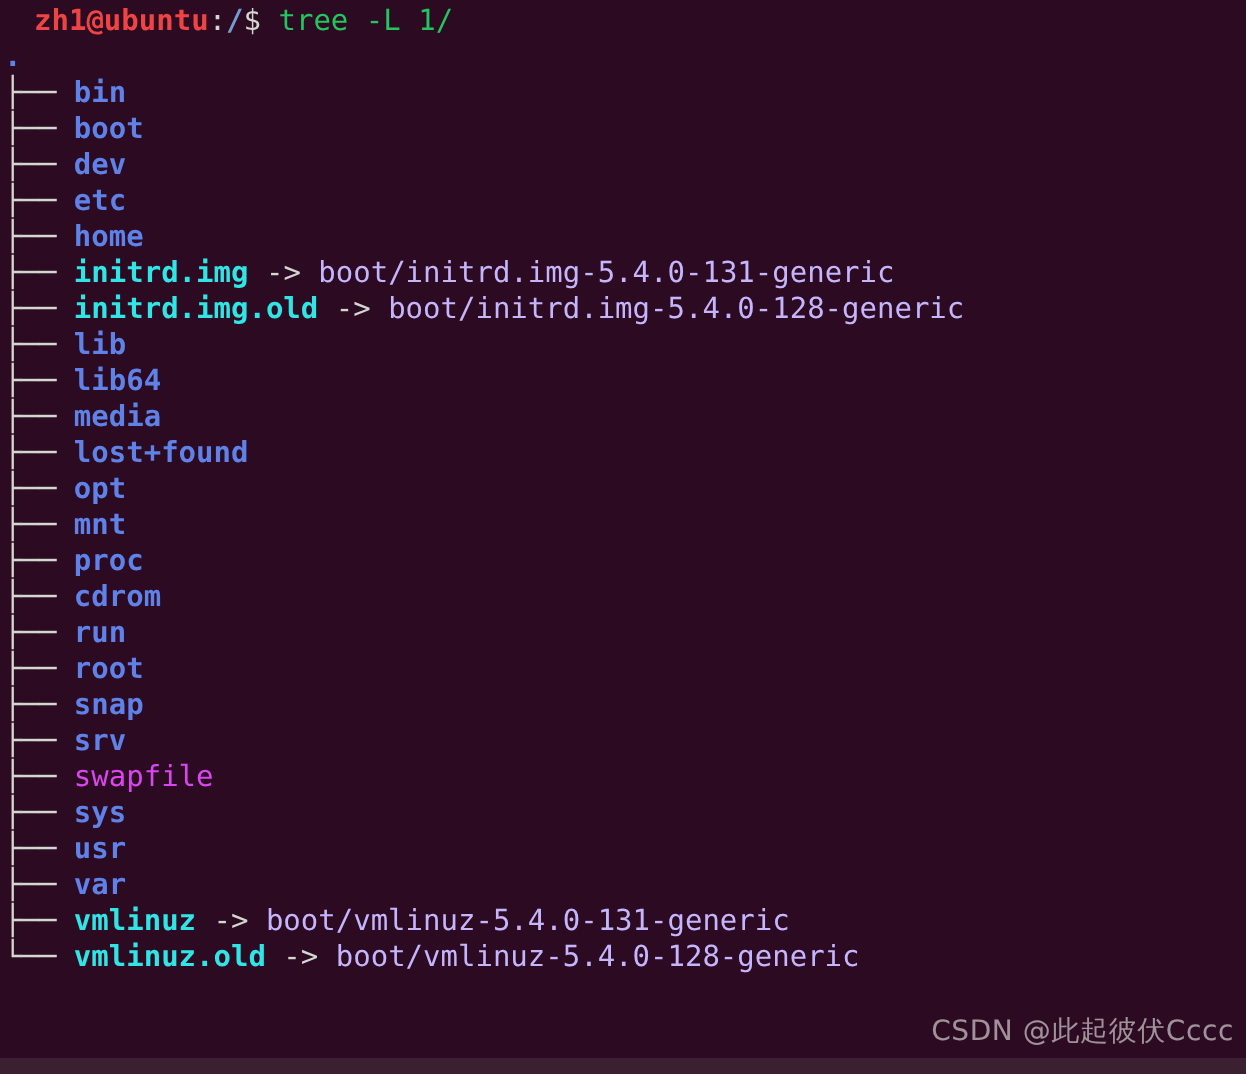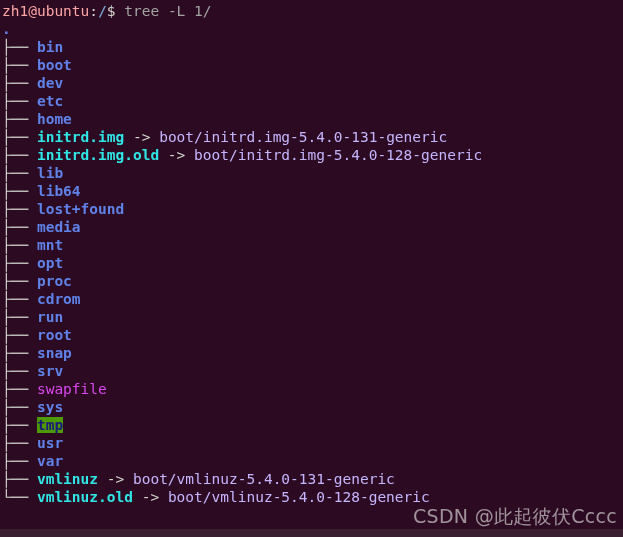--- a/index.html
+++ b/index.html
@@ -29,25 +29,25 @@
   }
 
   .line {
     white-space:pre;
     height:18px;
     line-height:18px;
     color:#d3d7cf;
   }
 
   
-  .c-user   { color:#fca5a5; font-weight:normal; }   
+  .c-user   { color:#ef4444; font-weight:bold;margin-left:15px; }   
   .c-colon  { color:#d3d7cf; }
   .c-path   { color:#729fcf; font-weight:bold; }   
   .c-plain  { color:#d3d7cf; }
-  .c-cmd    { color:#a3a3a3; }
+  .c-cmd    { color:#22c55e; }
 
   .c-dir    { color:#5f82e8; font-weight:bold;margin-top:30px; }   
   .c-link   { color:#30e5e5; font-weight:bold; }   
   .c-file   { color:#d946ef; }                     
   .c-sticky {                                       
     color:#1a1a7a;
     font-weight:bold;
     background:#4e9a06;
   }
 
@@ -66,21 +66,21 @@
     height:8px;
     background:#3a2030;
   }
 
   
   #watermark {
     position:absolute;
     right:6px;
     bottom:8px;
     font-family:"DejaVu Sans","Liberation Sans",sans-serif;
-    font-size:19px;
+    font-size:14px;
     line-height:26px;
     color:rgba(236,236,236,0.60);
     white-space:nowrap;
     pointer-events:none;
     letter-spacing:0.3px;
   }
 </style>
 </head>
 <body>
 
@@ -93,33 +93,32 @@
   <div id="tree-body">
       <div class="line"><span class="branch">├── </span><span class="c-dir">bin</span></div>
       <div class="line"><span class="branch">├── </span><span class="c-dir">boot</span></div>
       <div class="line"><span class="branch">├── </span><span class="c-dir">dev</span></div>
       <div class="line"><span class="branch">├── </span><span class="c-dir">etc</span></div>
       <div class="line"><span class="branch">├── </span><span class="c-dir">home</span></div>
       <div class="line"><span class="branch">├── </span><span class="c-link">initrd.img</span><span class="arrow"> -&gt; </span><span class="target">boot/initrd.img-5.4.0-131-generic</span></div>
       <div class="line"><span class="branch">├── </span><span class="c-link">initrd.img.old</span><span class="arrow"> -&gt; </span><span class="target">boot/initrd.img-5.4.0-128-generic</span></div>
       <div class="line"><span class="branch">├── </span><span class="c-dir">lib</span></div>
       <div class="line"><span class="branch">├── </span><span class="c-dir">lib64</span></div>
+      <div class="line"><span class="branch">├── </span><span class="c-dir">media</span></div>
       <div class="line"><span class="branch">├── </span><span class="c-dir">lost+found</span></div>
-      <div class="line"><span class="branch">├── </span><span class="c-dir">media</span></div>
+      <div class="line"><span class="branch">├── </span><span class="c-dir">opt</span></div>
       <div class="line"><span class="branch">├── </span><span class="c-dir">mnt</span></div>
-      <div class="line"><span class="branch">├── </span><span class="c-dir">opt</span></div>
       <div class="line"><span class="branch">├── </span><span class="c-dir">proc</span></div>
       <div class="line"><span class="branch">├── </span><span class="c-dir">cdrom</span></div>
       <div class="line"><span class="branch">├── </span><span class="c-dir">run</span></div>
       <div class="line"><span class="branch">├── </span><span class="c-dir">root</span></div>
       <div class="line"><span class="branch">├── </span><span class="c-dir">snap</span></div>
       <div class="line"><span class="branch">├── </span><span class="c-dir">srv</span></div>
       <div class="line"><span class="branch">├── </span><span class="c-file">swapfile</span></div>
       <div class="line"><span class="branch">├── </span><span class="c-dir">sys</span></div>
-      <div class="line"><span class="branch">├── </span><span class="c-sticky">tmp</span></div>
       <div class="line"><span class="branch">├── </span><span class="c-dir">usr</span></div>
       <div class="line"><span class="branch">├── </span><span class="c-dir">var</span></div>
       <div class="line"><span class="branch">├── </span><span class="c-link">vmlinuz</span><span class="arrow"> -&gt; </span><span class="target">boot/vmlinuz-5.4.0-131-generic</span></div>
       <div class="line"><span class="branch">└── </span><span class="c-link">vmlinuz.old</span><span class="arrow"> -&gt; </span><span class="target">boot/vmlinuz-5.4.0-128-generic</span></div>
     </div>
 
   <div id="bottom-strip"></div>
 
   <div id="watermark">CSDN @此起彼伏Cccc</div>
 </div>

